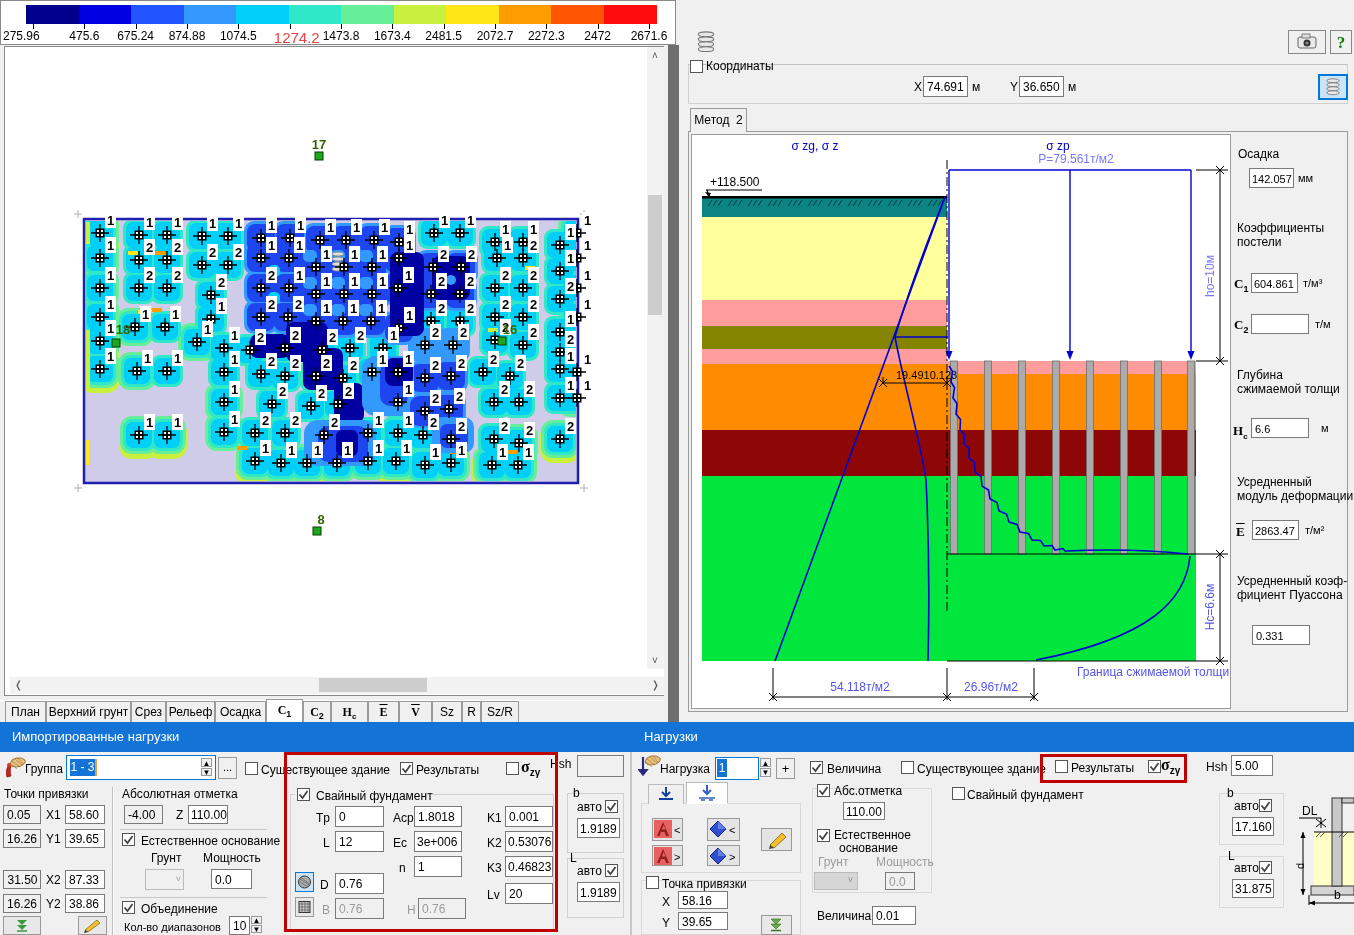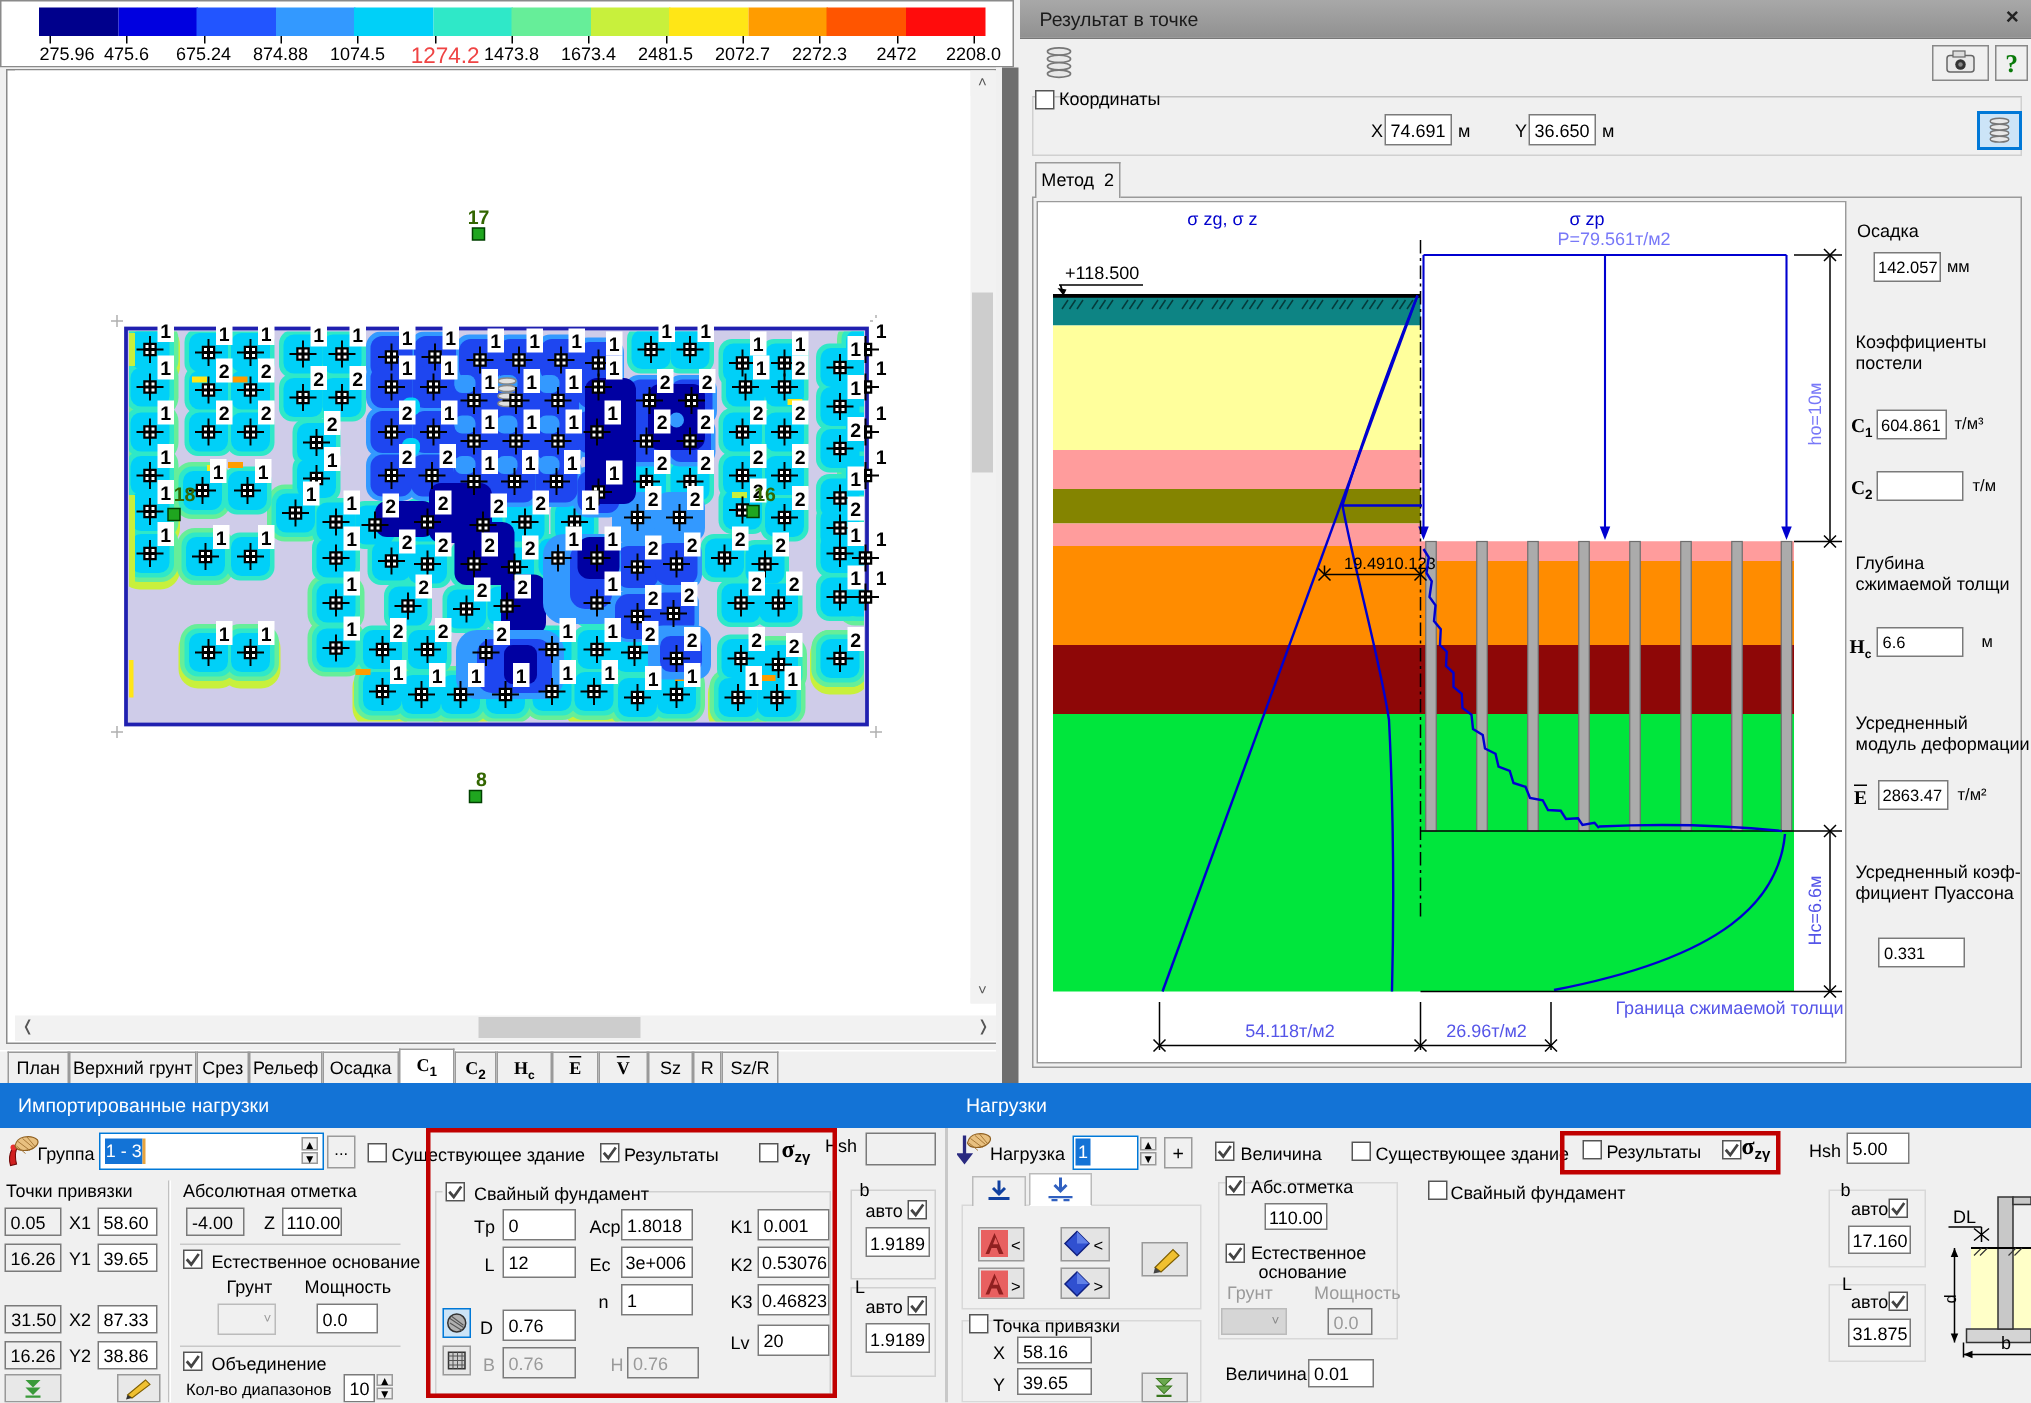--- a/index.html
+++ b/index.html
@@ -7,21 +7,21 @@
     <div style="position:absolute;left:182.5px;top:4px;width:53.0px;height:19px;background:#3399ff"></div>
     <div style="position:absolute;left:235.0px;top:4px;width:53.0px;height:19px;background:#00d0f8"></div>
     <div style="position:absolute;left:287.5px;top:4px;width:53.0px;height:19px;background:#2fe8c8"></div>
     <div style="position:absolute;left:340.0px;top:4px;width:53.0px;height:19px;background:#66ee99"></div>
     <div style="position:absolute;left:392.5px;top:4px;width:53.0px;height:19px;background:#c8f03c"></div>
     <div style="position:absolute;left:445.0px;top:4px;width:53.0px;height:19px;background:#ffe616"></div>
     <div style="position:absolute;left:497.5px;top:4px;width:53.0px;height:19px;background:#ff9c00"></div>
     <div style="position:absolute;left:550.0px;top:4px;width:53.0px;height:19px;background:#ff5500"></div>
     <div style="position:absolute;left:602.5px;top:4px;width:53.0px;height:19px;background:#ff0c0c"></div>
     <div style="position:absolute;left:32.0px;top:23px;width:1px;height:5px;background:#000"></div>
-    <div style="position:absolute;left:2.0px;top:28px;width:60px;text-align:right;font-size:12px;color:#000">275.96</div>
+    <div style="position:absolute;left:2.0px;top:28px;width:60px;text-align:left;font-size:12px;color:#000">275.96</div>
     <div style="position:absolute;left:83.3px;top:23px;width:1px;height:5px;background:#000"></div>
     <div style="position:absolute;left:53.3px;top:28px;width:60px;text-align:center;font-size:12px;color:#000">475.6</div>
     <div style="position:absolute;left:134.7px;top:23px;width:1px;height:5px;background:#000"></div>
     <div style="position:absolute;left:104.7px;top:28px;width:60px;text-align:center;font-size:12px;color:#000">675.24</div>
     <div style="position:absolute;left:186.0px;top:23px;width:1px;height:5px;background:#000"></div>
     <div style="position:absolute;left:156.0px;top:28px;width:60px;text-align:center;font-size:12px;color:#000">874.88</div>
     <div style="position:absolute;left:237.3px;top:23px;width:1px;height:5px;background:#000"></div>
     <div style="position:absolute;left:207.3px;top:28px;width:60px;text-align:center;font-size:12px;color:#000">1074.5</div>
     <div style="position:absolute;left:288.7px;top:23px;width:1px;height:5px;background:#000"></div>
     <div style="position:absolute;left:258.7px;top:28px;width:60px;text-align:right;font-size:15px;color:#ef4444">1274.2</div>
@@ -31,21 +31,21 @@
     <div style="position:absolute;left:361.3px;top:28px;width:60px;text-align:center;font-size:12px;color:#000">1673.4</div>
     <div style="position:absolute;left:442.7px;top:23px;width:1px;height:5px;background:#000"></div>
     <div style="position:absolute;left:412.7px;top:28px;width:60px;text-align:center;font-size:12px;color:#000">2481.5</div>
     <div style="position:absolute;left:494.0px;top:23px;width:1px;height:5px;background:#000"></div>
     <div style="position:absolute;left:464.0px;top:28px;width:60px;text-align:center;font-size:12px;color:#000">2072.7</div>
     <div style="position:absolute;left:545.3px;top:23px;width:1px;height:5px;background:#000"></div>
     <div style="position:absolute;left:515.3px;top:28px;width:60px;text-align:center;font-size:12px;color:#000">2272.3</div>
     <div style="position:absolute;left:596.7px;top:23px;width:1px;height:5px;background:#000"></div>
     <div style="position:absolute;left:566.7px;top:28px;width:60px;text-align:center;font-size:12px;color:#000">2472</div>
     <div style="position:absolute;left:648.0px;top:23px;width:1px;height:5px;background:#000"></div>
-    <div style="position:absolute;left:618.0px;top:28px;width:60px;text-align:center;font-size:12px;color:#000">2208.0</div>
+    <div style="position:absolute;left:618.0px;top:28px;width:60px;text-align:center;font-size:12px;color:#000">2671.6</div>
   </div>
 <div style="position:absolute;left:0;top:45px;width:676px;height:677px;background:#f0f0f0">
     <div style="position:absolute;left:4px;top:1px;width:668px;height:650px;border:1px solid #8a8a8a;background:#fff"></div>
   </div>
 <svg width="637" height="631" style="position:absolute;left:10px;top:47px;background:#fff">
     <defs>
       <clipPath id="planclip">
         <rect x="76" y="174" width="490" height="260"></rect>
       </clipPath>
     </defs>
@@ -1530,24 +1530,20 @@
 <div style="position:absolute;left:303px;top:701px;width:28px;height:21px;background:#f0f0f0;border:1px solid #9a9a9a;border-bottom:none;text-align:center;font-size:12px;line-height:20px"><b style="font-family:Liberation Serif">C<sub style="font-size:9px">2</sub></b></div>
 <div style="position:absolute;left:331px;top:701px;width:37px;height:21px;background:#f0f0f0;border:1px solid #9a9a9a;border-bottom:none;text-align:center;font-size:12px;line-height:20px"><b style="font-family:Liberation Serif">H<sub style="font-size:8px">c</sub></b></div>
 <div style="position:absolute;left:368px;top:701px;width:31px;height:21px;background:#f0f0f0;border:1px solid #9a9a9a;border-bottom:none;text-align:center;font-size:12px;line-height:20px"><b style="font-family:Liberation Serif;text-decoration:overline">E</b></div>
 <div style="position:absolute;left:399px;top:701px;width:33px;height:21px;background:#f0f0f0;border:1px solid #9a9a9a;border-bottom:none;text-align:center;font-size:12px;line-height:20px"><b style="font-family:Liberation Serif;text-decoration:overline">V</b></div>
 <div style="position:absolute;left:432px;top:701px;width:30px;height:37px;background:#f0f0f0;border:1px solid #9a9a9a;border-bottom:none;text-align:center;font-size:12px;line-height:20px">Sz</div>
 <div style="position:absolute;left:462px;top:701px;width:19px;height:21px;background:#f0f0f0;border:1px solid #9a9a9a;border-bottom:none;text-align:center;font-size:12px;line-height:20px">R</div>
 <div style="position:absolute;left:481px;top:701px;width:38px;height:21px;background:#f0f0f0;border:1px solid #9a9a9a;border-bottom:none;text-align:center;font-size:12px;line-height:20px">Sz/R</div>
 <div style="position:absolute;left:668px;top:45px;width:11px;height:677px;background:#6e6e6e"></div>
 <div style="position:absolute;left:664px;top:45px;width:4px;height:677px;background:#f0f0f0"></div>
 <div style="position:absolute;left:680px;top:0;width:674px;height:722px;background:#f0f0f0">
-    <div style="position:absolute;left:0;top:0;width:674px;height:26px;background:linear-gradient(#a8a8a8,#919191);border-bottom:1px solid #777">
-      <div style="position:absolute;left:13px;top:5px;font-size:13px;color:#1a1a1a">Результат в точке</div>
-      <div style="position:absolute;right:8px;top:3px;font-size:15px;color:#222;font-weight:bold">×</div>
-    </div>
     <svg width="20" height="22" style="position:absolute;left:16px;top:31px" viewBox="0 0 18 20">
       <ellipse cx="9" cy="3.0" rx="7" ry="2.2" fill="#e8e8e8" stroke="#777" stroke-width="1"></ellipse>
       <ellipse cx="9" cy="7.5" rx="7" ry="2.2" fill="#e8e8e8" stroke="#777" stroke-width="1"></ellipse>
       <ellipse cx="9" cy="12.0" rx="7" ry="2.2" fill="#e8e8e8" stroke="#777" stroke-width="1"></ellipse>
       <ellipse cx="9" cy="16.5" rx="7" ry="2.2" fill="#e8e8e8" stroke="#777" stroke-width="1"></ellipse>
     </svg>
     <div style="position:absolute;left:608px;top:30px;width:38px;height:24px;border:1px solid #888;background:#f0f0f0"><svg width="36" height="22" viewBox="0 0 36 22">
         <rect x="9" y="6" width="18" height="11" rx="2" fill="#e8e8e8" stroke="#666"></rect>
         <rect x="13" y="3" width="8" height="4" fill="#dcdcdc" stroke="#666" stroke-width="0.8"></rect>
         <circle cx="18" cy="12" r="3.5" fill="#333"></circle>

